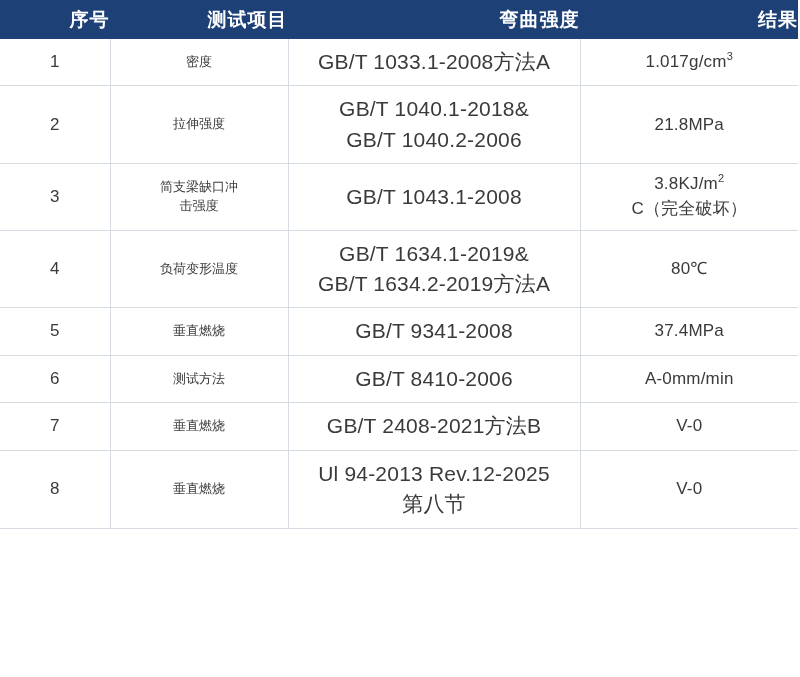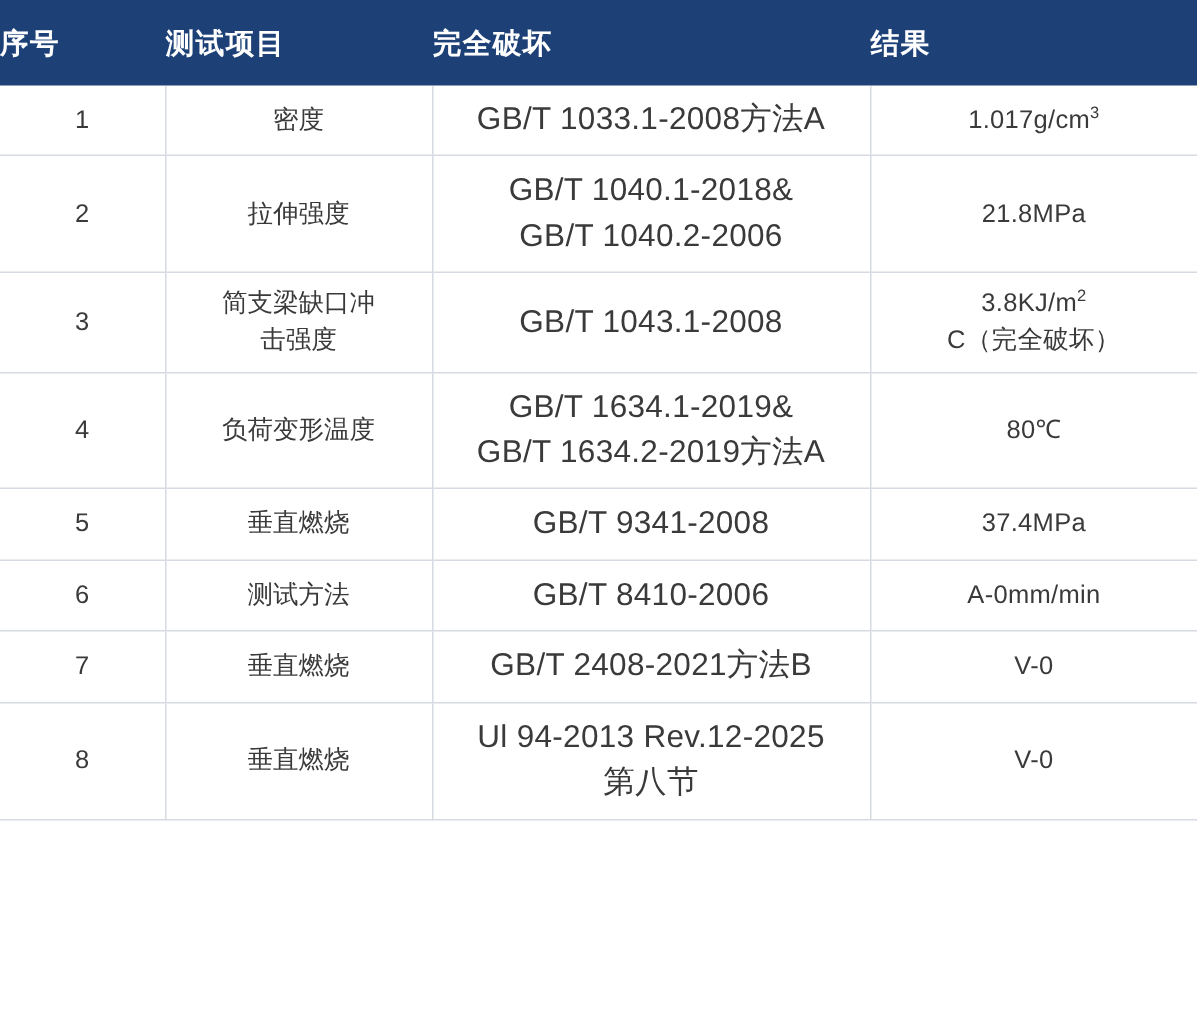--- a/index.html
+++ b/index.html
@@ -30,22 +30,22 @@
   table.spec col.c1 { width: 178px; }
   table.spec col.c2 { width: 292px; }
   table.spec col.c3 { width: 218px; }
 
   thead th {
     background: #1d4177;
     color: #ffffff;
     font-size: 19px;
     font-weight: bold;
     letter-spacing: 1px;
-    height: 57px;
-    text-align: left;
+    height: 39px;
+    text-align: right;
     vertical-align: middle;
     border-right: 1px solid #1d4177;
     padding: 0;
   }
   thead th:last-child { border-right: none; }
 
   tbody td {
     border-bottom: 1px solid #d6dae2;
     border-right: 1px solid #d6dae2;
     text-align: center;
@@ -56,21 +56,21 @@
     line-height: 1.45;
   }
   tbody td.first { border-left: none; }
   tbody td:last-child { border-right: none; }
 
   tbody tr td.idx {
     font-size: 17px;
     color: #3a3a3a;
   }
   tbody tr td.item {
-    font-size: 17px;
+    font-size: 13px;
   }
   tbody tr td.method {
     font-size: 21px;
     letter-spacing: 0.2px;
   }
   tbody tr td.result {
     font-size: 17px;
     letter-spacing: 0.2px;
     margin-left: 15px;
   }
@@ -90,21 +90,21 @@
     <colgroup>
       <col class="c0">
       <col class="c1">
       <col class="c2">
       <col class="c3">
     </colgroup>
     <thead>
       <tr>
         <th>序号</th>
         <th>测试项目</th>
-        <th>完全破坏</th>
+        <th>弯曲强度</th>
         <th>结果</th>
       </tr>
     </thead>
     <tbody>
       <tr>
         <td class="idx first">1</td>
         <td class="item multiline">密度</td>
         <td class="method multiline">GB/T 1033.1-2008方法A</td>
         <td class="result">
           <span>1.017g/cm</span><sup class="u">3</sup>

